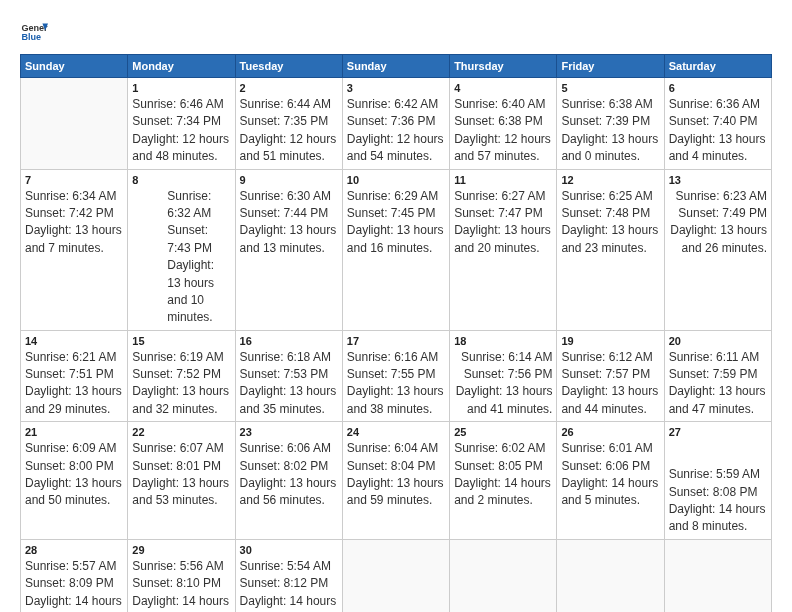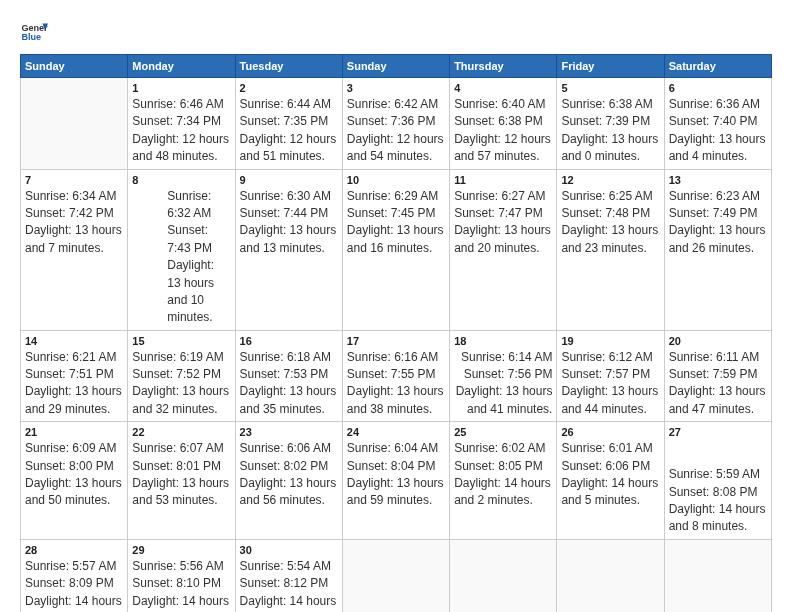--- a/index.html
+++ b/index.html
@@ -204,21 +204,21 @@
           </td>
           <td>
             <span class="day-number">12</span>
             <div class="day-info" style="white-space: pre-line;">Sunrise: 6:25 AM
 Sunset: 7:48 PM
 Daylight: 13 hours
 and 23 minutes.</div>
           </td>
           <td>
             <span class="day-number">13</span>
-            <div class="day-info" style="white-space: pre-line;">Sunrise: 6:23 AM
+            <div class="day-info" style="white-space: pre-line; text-align: right;">Sunrise: 6:23 AM
 Sunset: 7:49 PM
 Daylight: 13 hours
 and 26 minutes.</div>
           </td>
         </tr>
         <tr>
           <td>
             <span class="day-number">14</span>
             <div class="day-info" style="white-space: pre-line;">Sunrise: 6:21 AM
 Sunset: 7:51 PM

